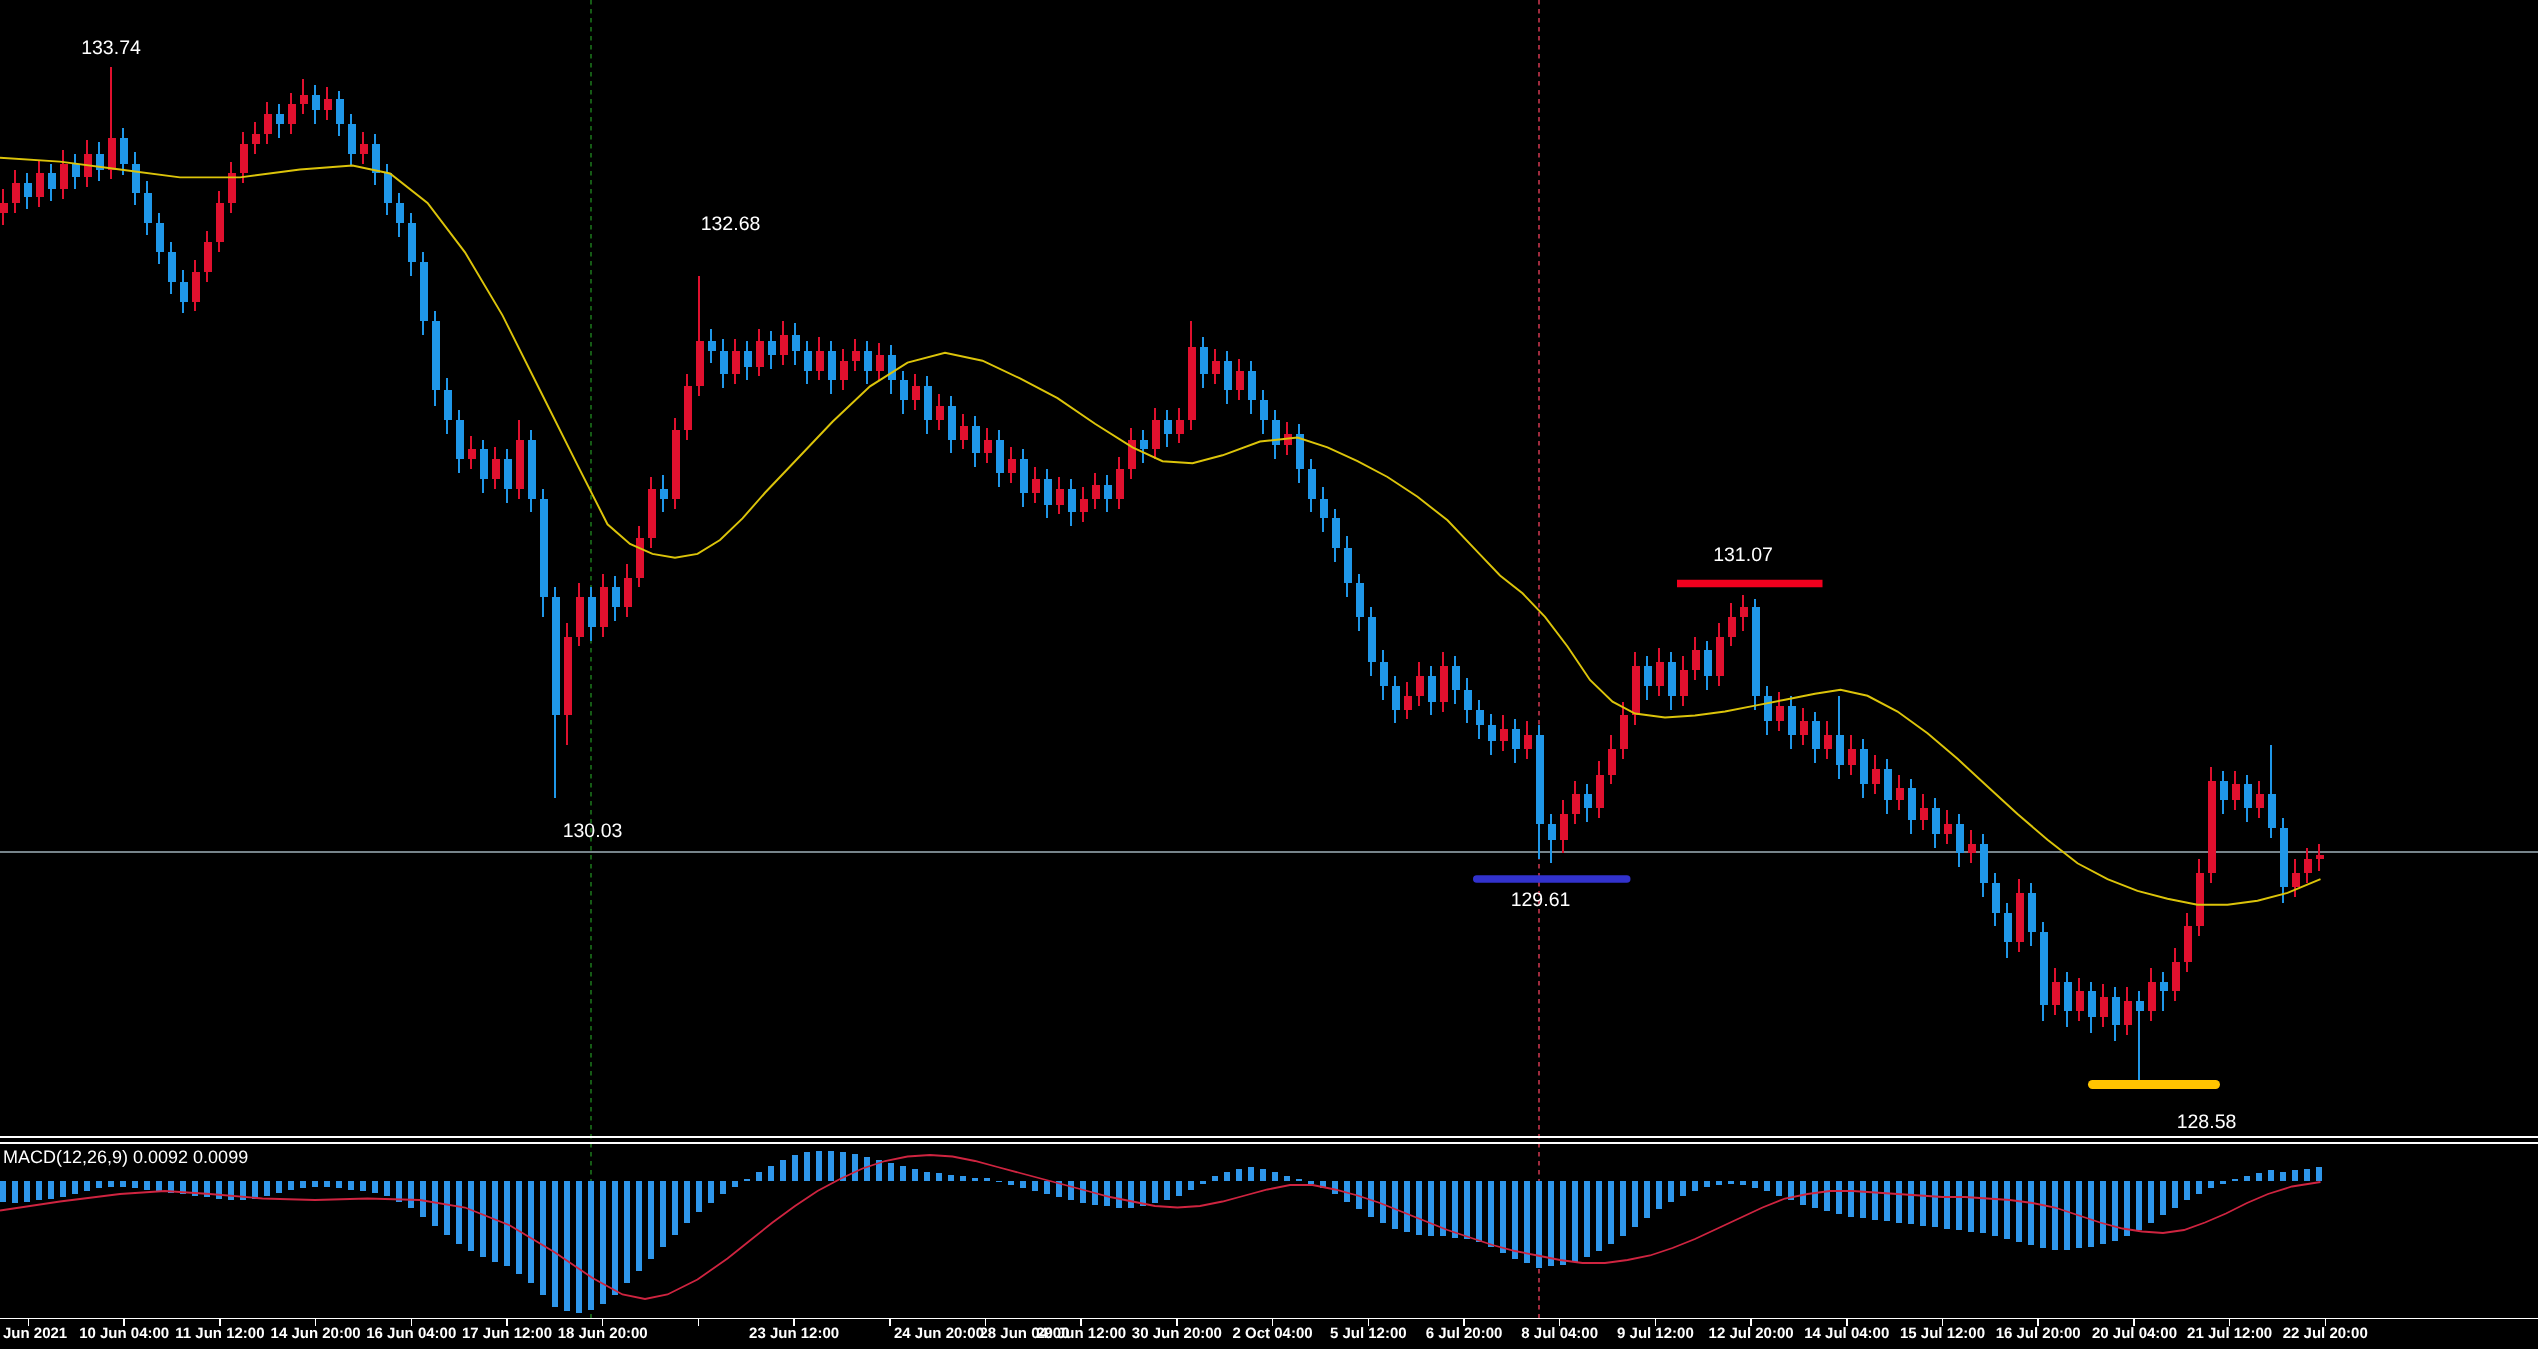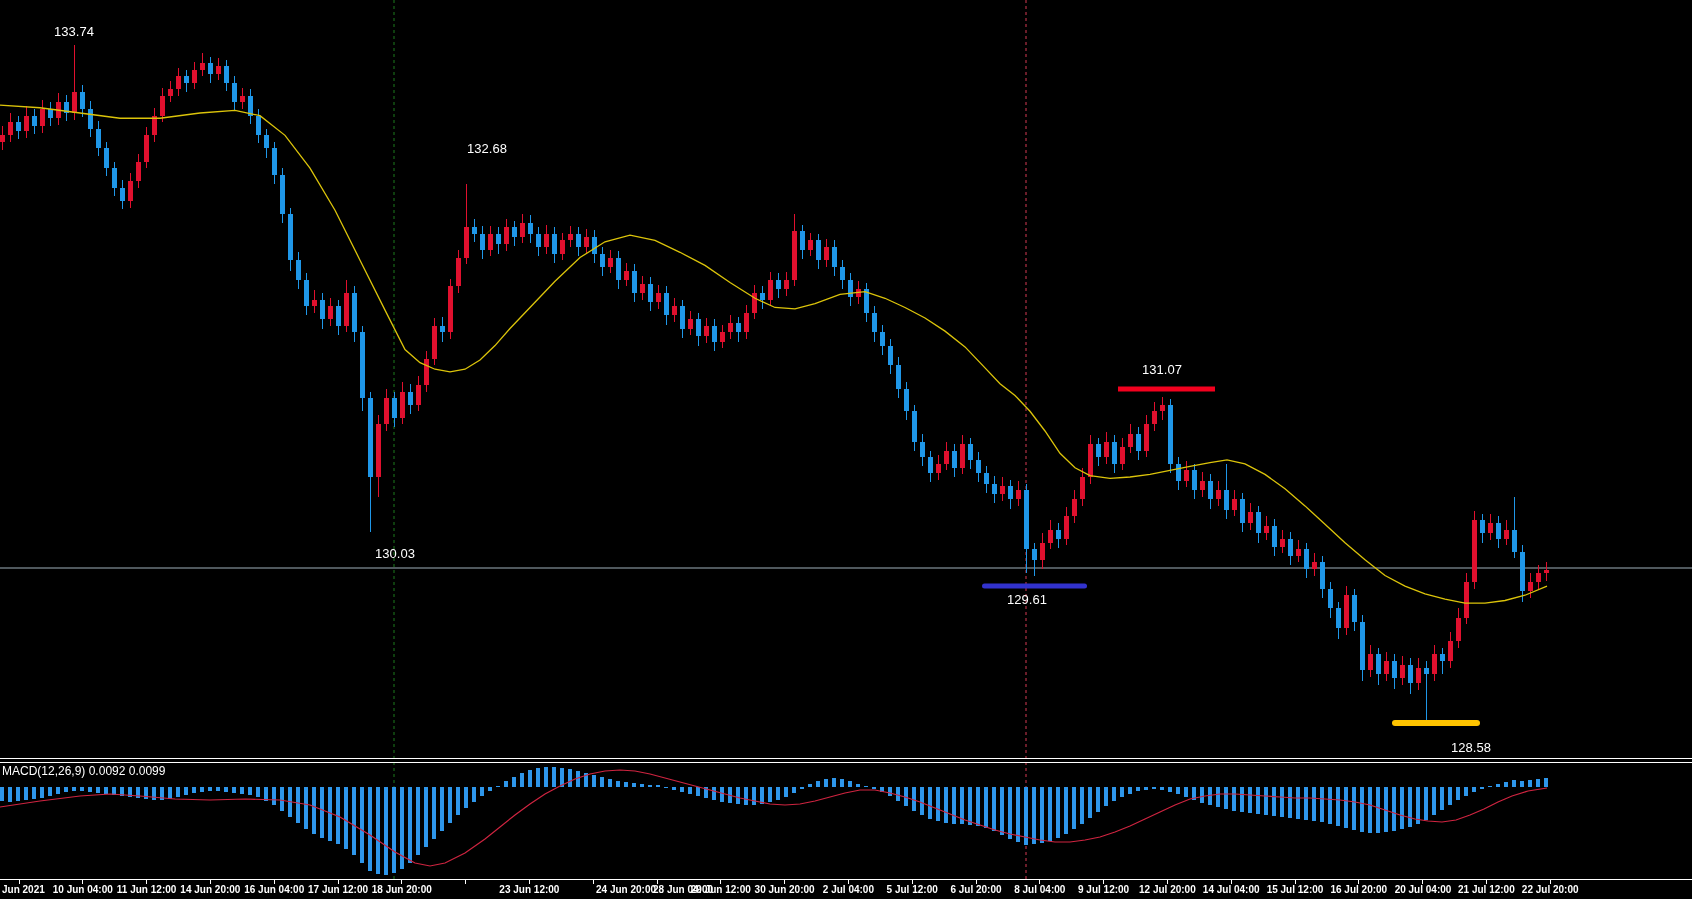--- a/index.html
+++ b/index.html
@@ -653,21 +653,21 @@
         <span class="axlabel" style="left: 210.4px;">14 Jun 20:00</span>
         <span class="axlabel" style="left: 274.2px;">16 Jun 04:00</span>
         <span class="axlabel" style="left: 338px;">17 Jun 12:00</span>
         <span class="axlabel" style="left: 401.8px;">18 Jun 20:00</span>
         <span class="axlabel" style="left: 465.6px; margin-top: 48px;">22 Jun 04:00</span>
         <span class="axlabel" style="left: 529.4px;">23 Jun 12:00</span>
         <span class="axlabel" style="left: 626px;">24 Jun 20:00</span>
         <span class="axlabel" style="left: 683px;">28 Jun 04:00</span>
         <span class="axlabel" style="left: 720.8px;">29 Jun 12:00</span>
         <span class="axlabel" style="left: 784.6px;">30 Jun 20:00</span>
-        <span class="axlabel" style="left: 848.4px;">2 Jul 04:00</span>
+        <span class="axlabel" style="left: 848.4px;">2 Oct 04:00</span>
         <span class="axlabel" style="left: 912.2px;">5 Jul 12:00</span>
         <span class="axlabel" style="left: 976px;">6 Jul 20:00</span>
         <span class="axlabel" style="left: 1039.8px;">8 Jul 04:00</span>
         <span class="axlabel" style="left: 1103.6px;">9 Jul 12:00</span>
         <span class="axlabel" style="left: 1167.4px; text-align: center;">12 Jul 20:00</span>
         <span class="axlabel" style="left: 1231.2px;">14 Jul 04:00</span>
         <span class="axlabel" style="left: 1295px;">15 Jul 12:00</span>
         <span class="axlabel" style="left: 1358.8px;">16 Jul 20:00</span>
         <span class="axlabel" style="left: 1423px;">20 Jul 04:00</span>
         <span class="axlabel" style="left: 1486.4px;">21 Jul 12:00</span>

